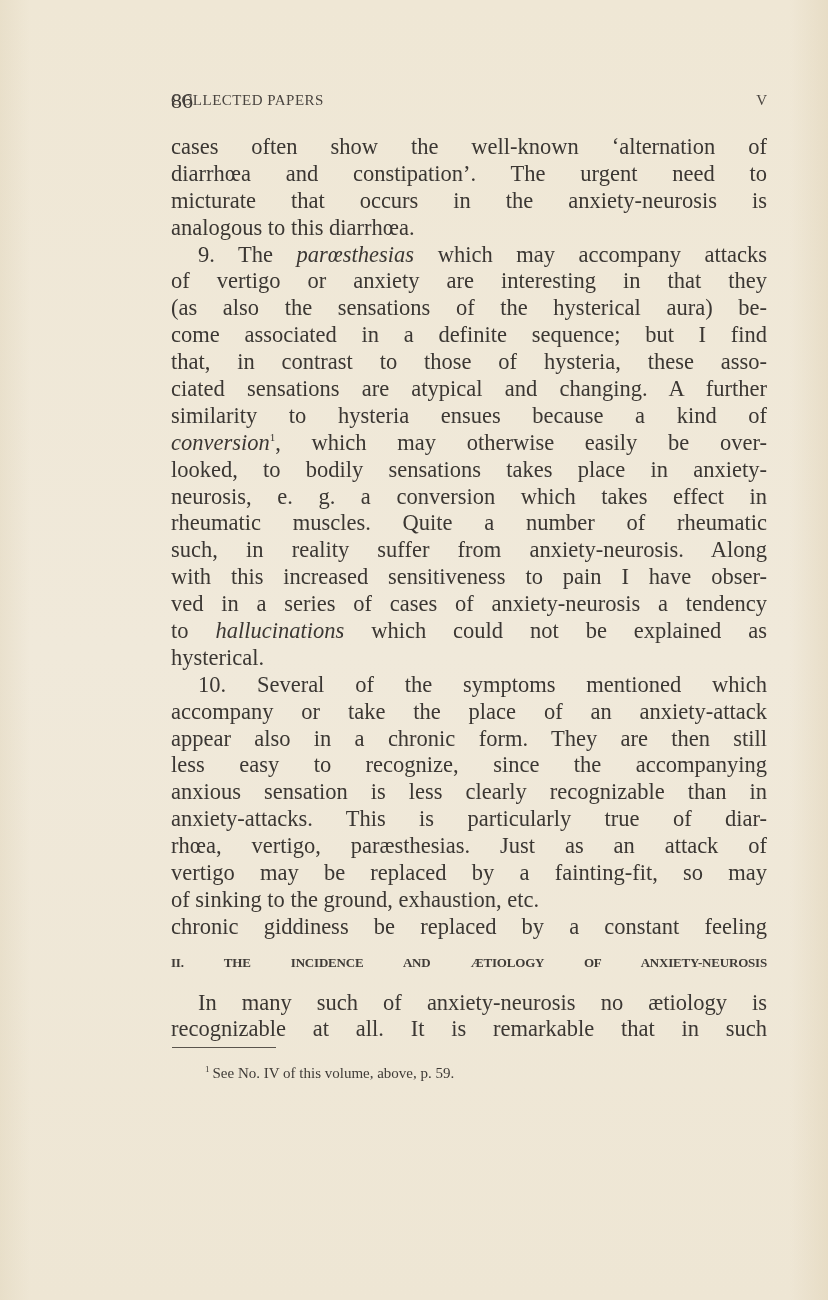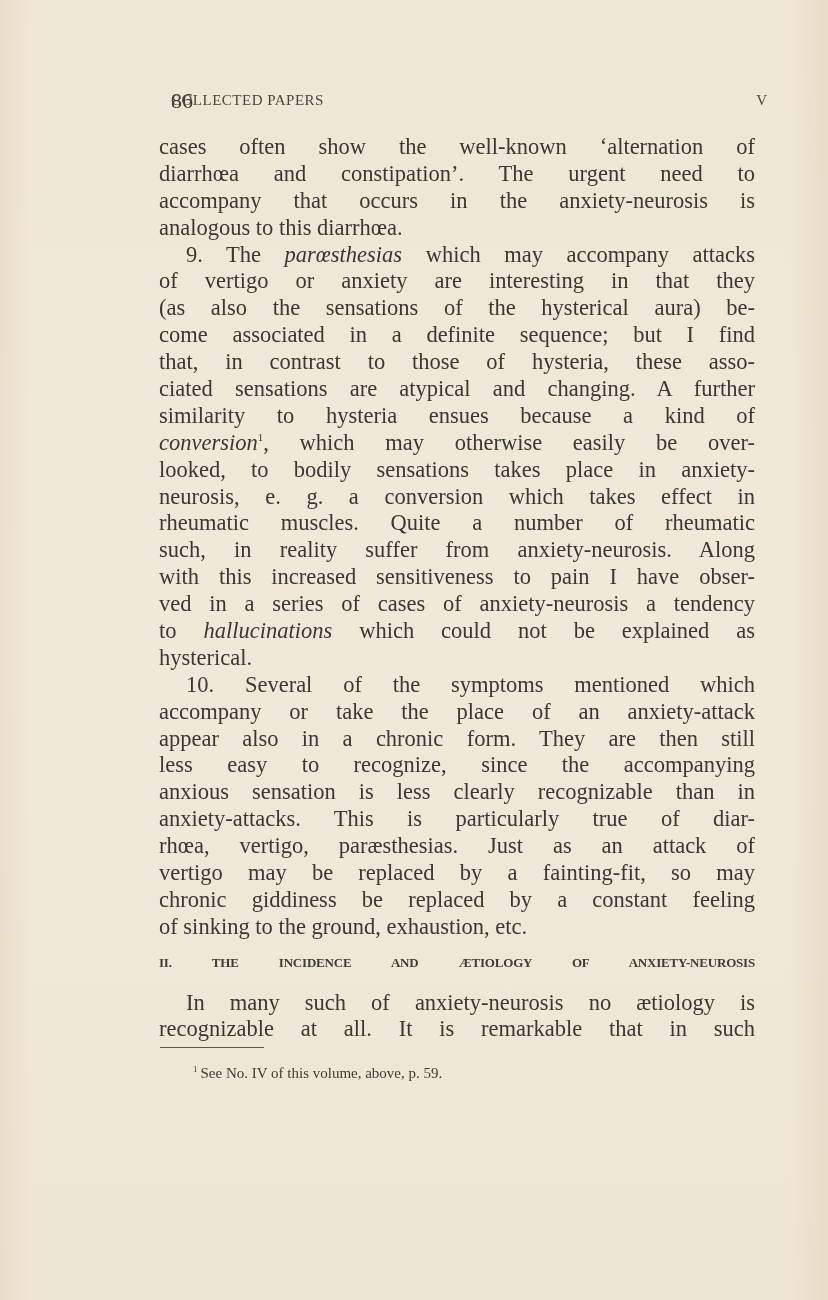--- a/index.html
+++ b/index.html
@@ -51,21 +51,21 @@
     }
     .chapter-numeral {
       position: absolute;
       right: 0;
       top: 4px;
       font-size: 15px;
       color: #4a4540;
     }
     .text-block {
       position: absolute;
-      left: 159px;
+      left: 171px;
       top: 134px;
       width: 596px;
     }
     .line {
       display: block;
       height: 26.9px;
       line-height: 26.9px;
       font-size: 22.5px;
       white-space: nowrap;
       text-align: justify;
@@ -129,21 +129,21 @@
     <span class="page-number">86</span>
     <span class="running-title">COLLECTED PAPERS</span>
     <span class="chapter-numeral">V</span>
   </div>
 
   <div class="text-block">
 
     <div>
       <span class="line">cases often show the well-known ‘alternation of</span>
       <span class="line">diarrhœa and constipation’. The urgent need to</span>
-      <span class="line">accompany that occurs in the anxiety-neurosis is</span>
+      <span class="line">micturate that occurs in the anxiety-neurosis is</span>
       <span class="line last">analogous to this diarrhœa.</span>
     </div>
 
     <div>
       <span class="line indent"><span>9. The </span><em>parœsthesias</em><span> which may accompany attacks</span></span>
       <span class="line">of vertigo or anxiety are interesting in that they</span>
       <span class="line">(as also the sensations of the hysterical aura) be-</span>
       <span class="line">come associated in a definite sequence; but I find</span>
       <span class="line">that, in contrast to those of hysteria, these asso-</span>
       <span class="line">ciated sensations are atypical and changing. A further</span>
@@ -161,22 +161,22 @@
 
     <div>
       <span class="line indent">10. Several of the symptoms mentioned which</span>
       <span class="line">accompany or take the place of an anxiety-attack</span>
       <span class="line">appear also in a chronic form. They are then still</span>
       <span class="line">less easy to recognize, since the accompanying</span>
       <span class="line">anxious sensation is less clearly recognizable than in</span>
       <span class="line">anxiety-attacks. This is particularly true of diar-</span>
       <span class="line">rhœa, vertigo, paræsthesias. Just as an attack of</span>
       <span class="line">vertigo may be replaced by a fainting-fit, so may</span>
+      <span class="line last">of sinking to the ground, exhaustion, etc.</span>
       <span class="line">chronic giddiness be replaced by a constant feeling</span>
-      <span class="line last">of sinking to the ground, exhaustion, etc.</span>
     </div>
 
     <h2 class="section-heading">II. THE INCIDENCE AND ÆTIOLOGY OF ANXIETY-NEUROSIS</h2>
 
     <div>
       <span class="line indent">In many such of anxiety-neurosis no ætiology is</span>
       <span class="line">recognizable at all. It is remarkable that in such</span>
     </div>
 
     <div class="footnote-rule"></div>

